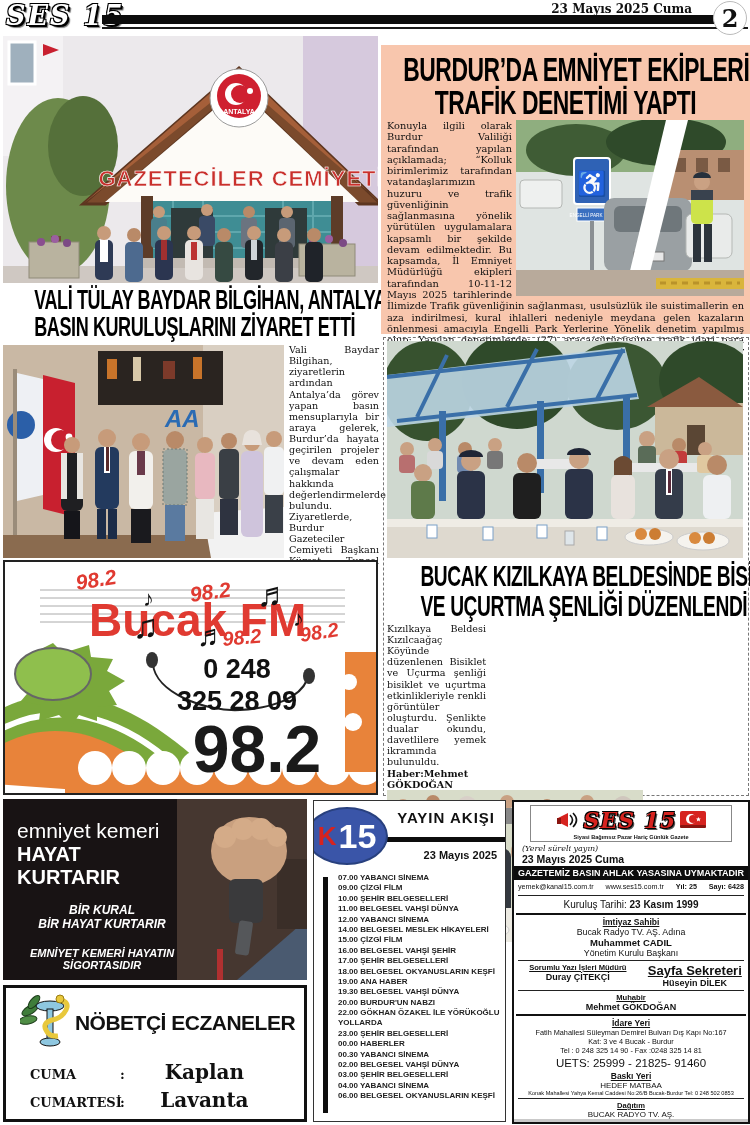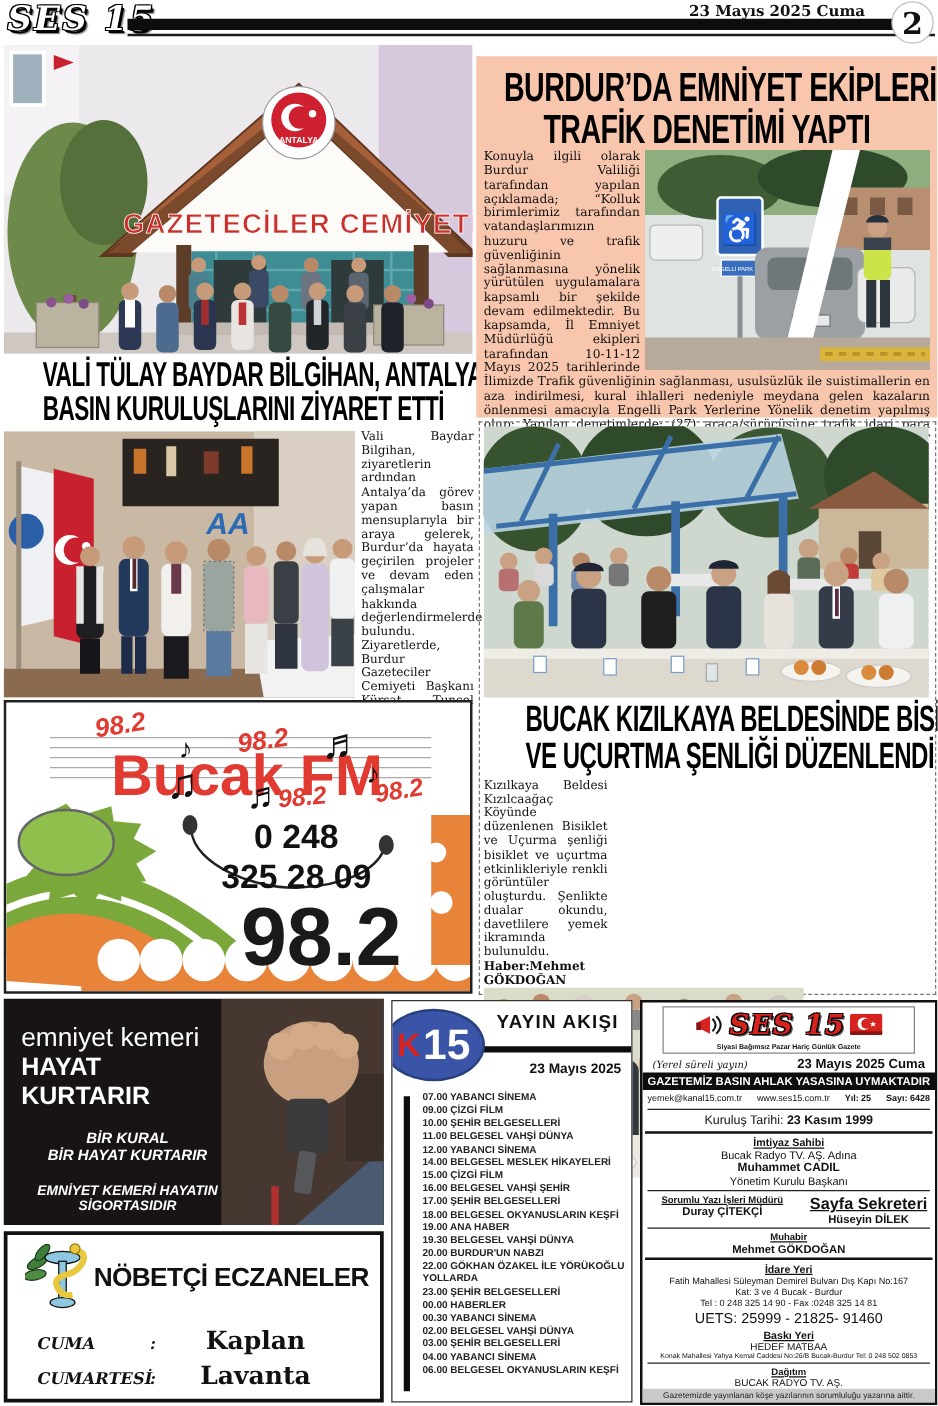--- a/index.html
+++ b/index.html
@@ -29,21 +29,21 @@
   .radio-box{border:2px solid #222;background:#fff;overflow:hidden;}
   
   .belt{background:#181314;color:#fff;font-family:"Liberation Sans",sans-serif;overflow:hidden;}
   .belt .t1{font-size:21px;}
   .belt .t2{font-size:20px;font-weight:bold;}
   .belt .t3{font-size:12px;font-style:italic;font-weight:bold;}
   .belt .t4{font-size:11px;font-style:italic;font-weight:bold;}
   
   .pharm{border:3px solid #111;background:#fff;}
   .pharm-title{font-family:"Liberation Sans",sans-serif;font-weight:bold;font-size:21px;letter-spacing:-0.5px;}
-  .pharm-day{font-weight:bold;font-size:13px;font-style:italic;}
+  .pharm-day{font-weight:bold;font-size:13px;}
   .pharm-name{font-weight:bold;font-size:20px;}
   
   .tvbox{border:1px solid #333;background:#fff;font-family:"Liberation Sans",sans-serif;overflow:hidden;}
   .tv-title{font-weight:bold;font-size:15px;letter-spacing:1px;}
   .tv-date{font-weight:bold;font-size:11px;}
   .tv-item{font-weight:bold;font-size:8px;line-height:1.3;color:#222;}
   
   .mh{border:2px solid #111;background:#fff;font-family:"Liberation Sans",sans-serif;overflow:hidden;}
   .mh-center{text-align:center;}
   .mh-hr{border-top:1px solid #222;margin:2px 4px;}
@@ -604,21 +604,21 @@
       <svg width="26" height="18" viewBox="0 0 26 18">
         <rect x="0" y="0" width="26" height="16" rx="2" fill="#d6231f"></rect>
         <rect x="0" y="14" width="26" height="3" rx="1" fill="#8a1510"></rect>
         <circle cx="11" cy="8" r="5" fill="#fff"></circle>
           <circle cx="13" cy="8" r="4" fill="#d6231f"></circle>
         <polygon points="18,5.5 19,7.5 21,7.5 19.5,9 20,11 18,9.8 16,11 16.6,9 15,7.5 17,7.5" fill="#fff" transform="scale(0.8) translate(5,2)"></polygon>
       </svg>
     </span>
     <div class="mh-slogan">Siyasi Bağımsız Pazar Hariç Günlük Gazete</div>
   </div>
-  <div style="display:flex;justify-content:space-between;align-items:baseline;padding:1px 8px;">
+  <div style="display:flex;justify-content:space-between;align-items:baseline;padding:1px 8px;flex-direction:column;">
     <span style="font-family:'DejaVu Serif',serif;font-style:italic;font-size:8px;">(Yerel süreli yayın)</span>
     <span style="font-weight:bold;font-size:10.5px;">23 Mayıs 2025 Cuma</span>
   </div>
   <div class="mh-ethics">GAZETEMİZ BASIN AHLAK YASASINA UYMAKTADIR</div>
   <div style="display:flex;justify-content:space-between;padding:2px 4px;font-size:7.2px;">
     <span>yemek@kanal15.com.tr</span>
     <span>www.ses15.com.tr</span>
     <span style="font-weight:bold;">Yıl: 25</span>
     <span style="font-weight:bold;">Sayı: 6428</span>
   </div>

